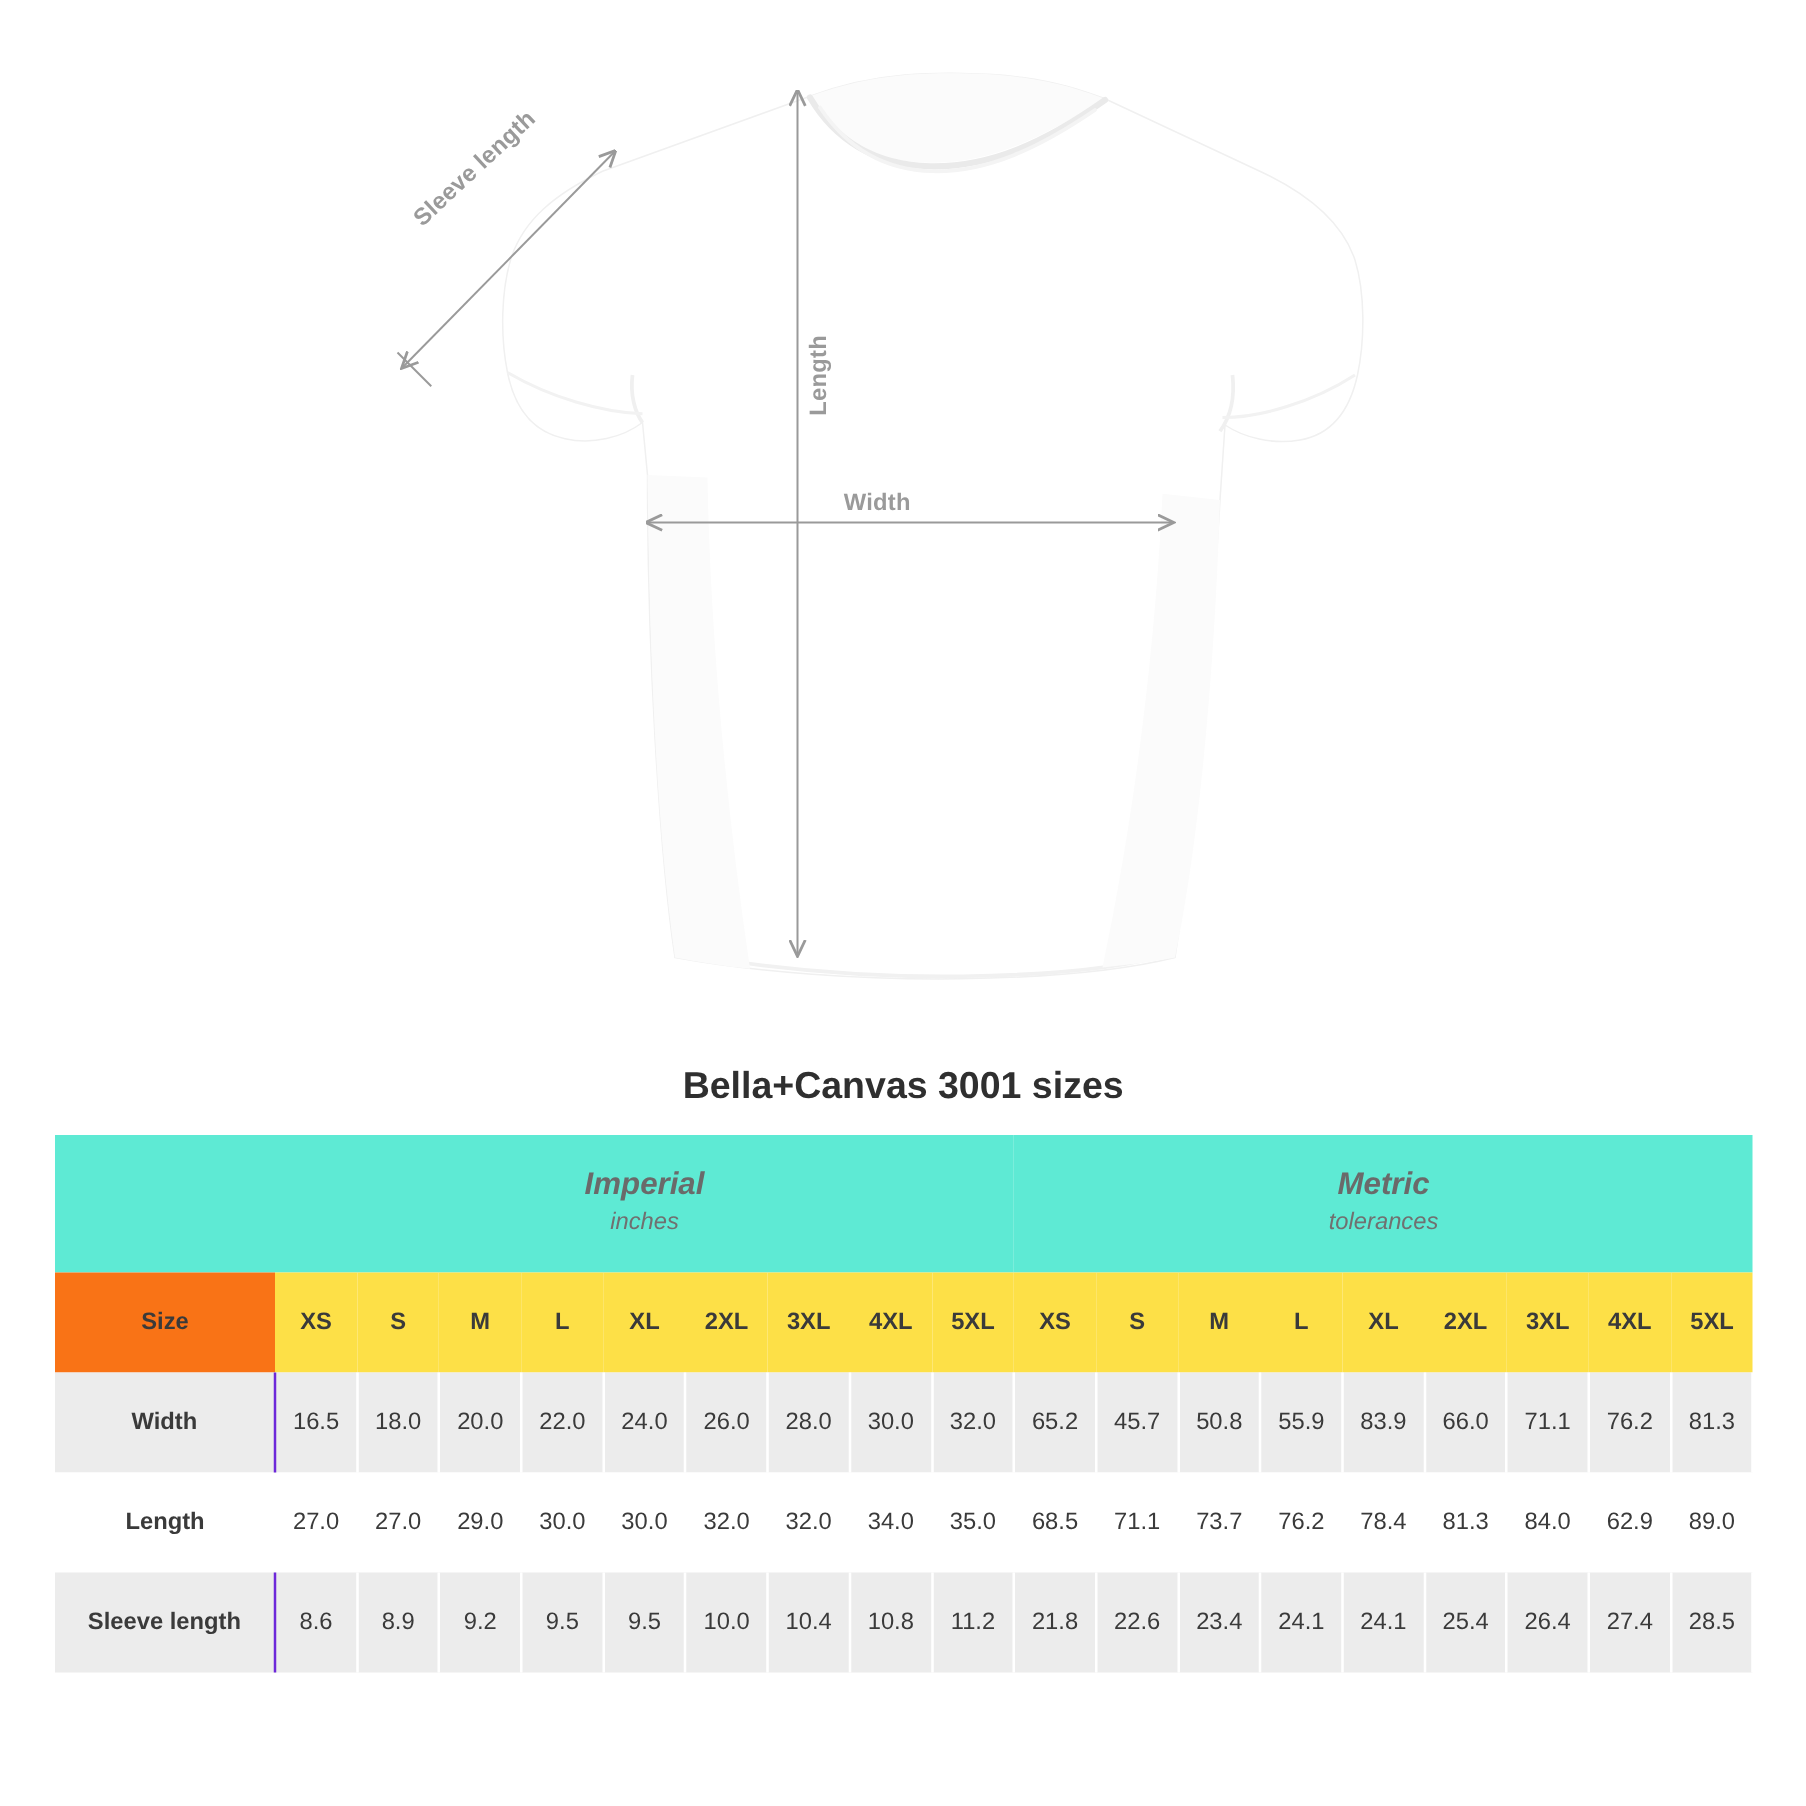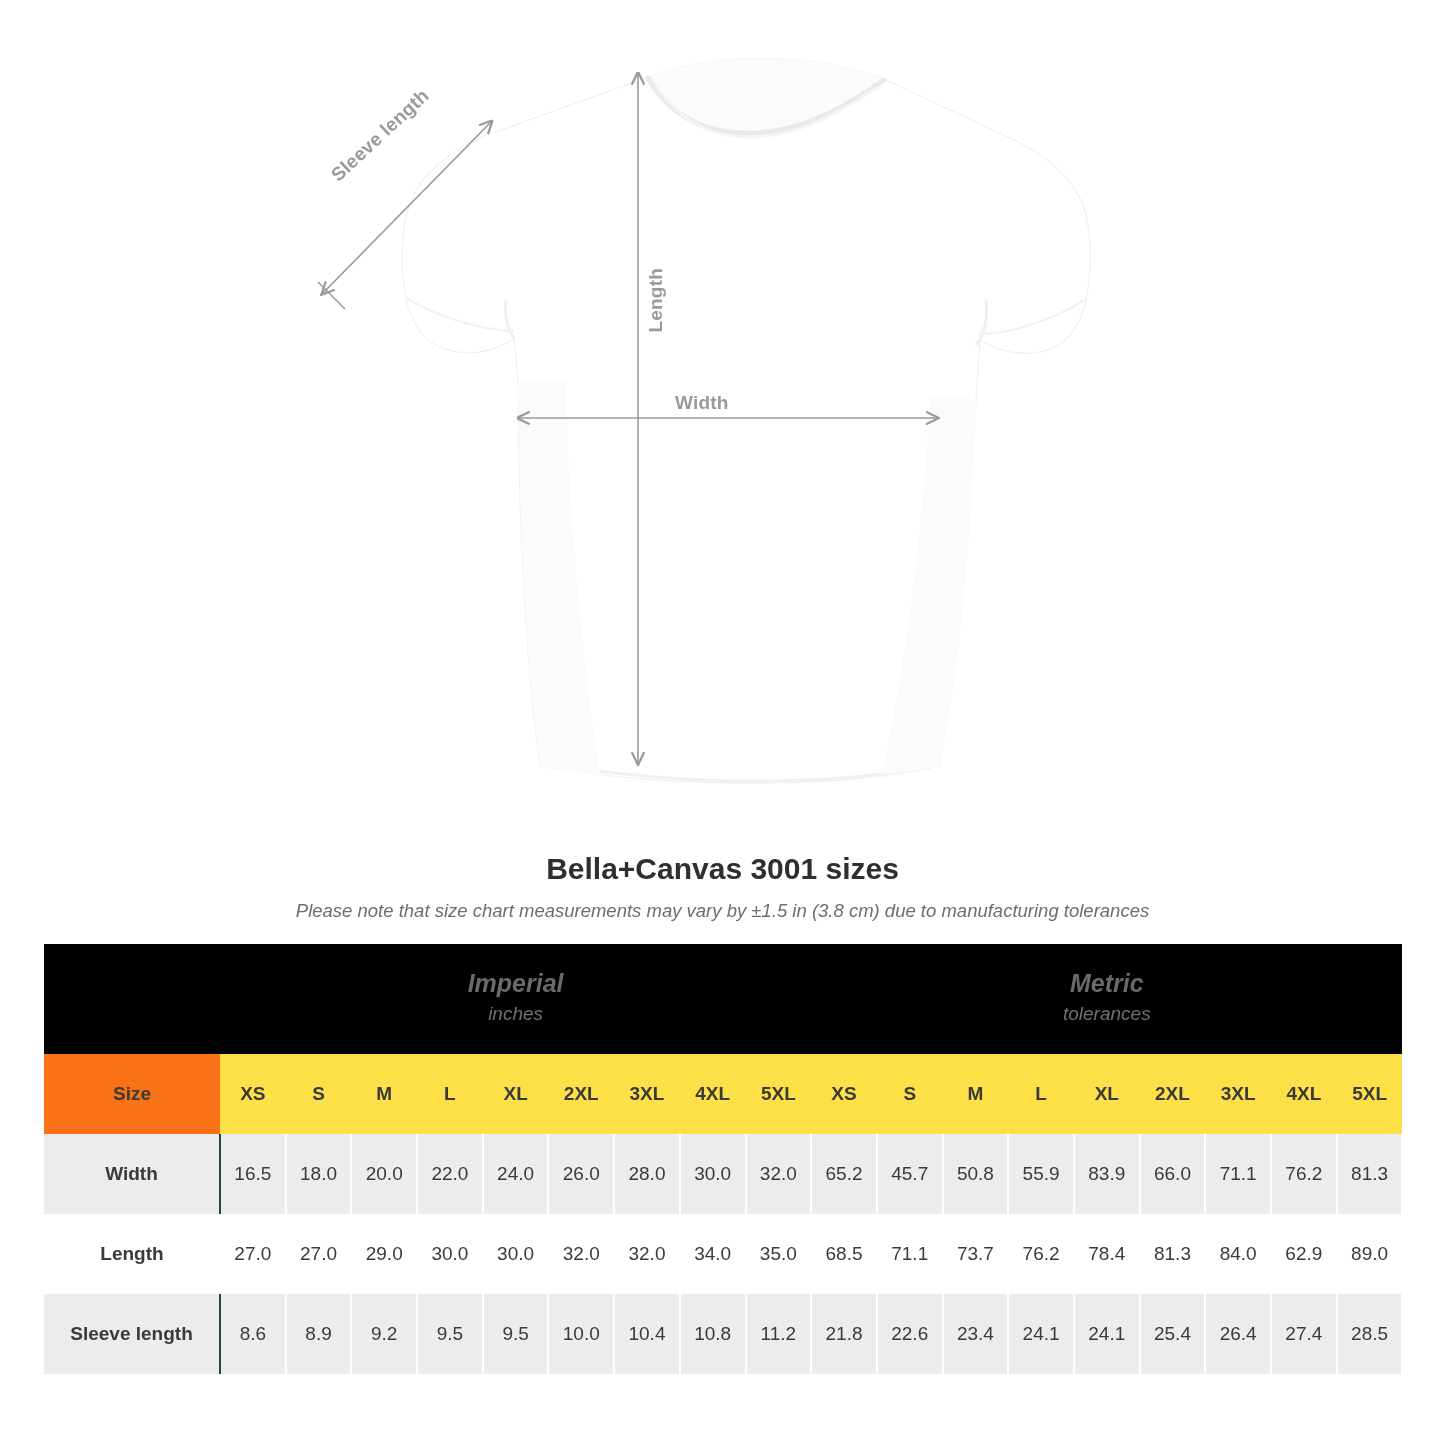--- a/index.html
+++ b/index.html
@@ -85,21 +85,21 @@
   }
   table.size-table td, table.size-table th {
     border: 0;
     text-align: center;
     vertical-align: middle;
     font-size: 19px;
     color: #3a3a3a;
   }
   .unit-header td {
     height: 108px;
-    background: #000000;
+    background: #5eead4;
   }
   .unit-name {
     font-size: 25px;
     font-style: italic;
     font-weight: bold;
     color: #6a6a6a;
     line-height: 1.25;
   }
   .unit-sub {
     font-size: 19px;
@@ -127,21 +127,21 @@
   }
   tr.r-sleeve td {
     height: 78px;
     background: #ececec;
   }
   td.cell {
     border-left: 2px solid #ffffff;
     border-right: 2px solid #ffffff;
   }
   tr.r-width td.cell, tr.r-sleeve td.cell {
-    border-left: 2px solid #14532d;
+    border-left: 2px solid #6d28d9;
     border-right: 2px solid #ffffff;
   }
   .col-head { width: 176px; }
   .col-cell { width: 65.7px; }
   .sz-head {
     font-weight: bold;
     font-size: 19px;
     color: #3a3a3a;
   }
 </style>
@@ -218,21 +218,20 @@
       </g>
     </svg>
 
     <div class="dim-label label-length">Length</div>
     <div class="dim-label label-width">Width</div>
     <div class="dim-label label-sleeve">Sleeve length</div>
   </div>
 
   <div class="title-block">
     <h1 class="chart-title">Bella+Canvas 3001 sizes</h1>
-    <p class="chart-note">Please note that size chart measurements may vary by ±1.5 in (3.8 cm) due to manufacturing tolerances</p>
   </div>
 
   <div class="table-wrap">
     <table class="size-table">
       <colgroup>
         <col class="col-head">
         <col class="col-cell">
           <col class="col-cell">
           <col class="col-cell">
           <col class="col-cell">

